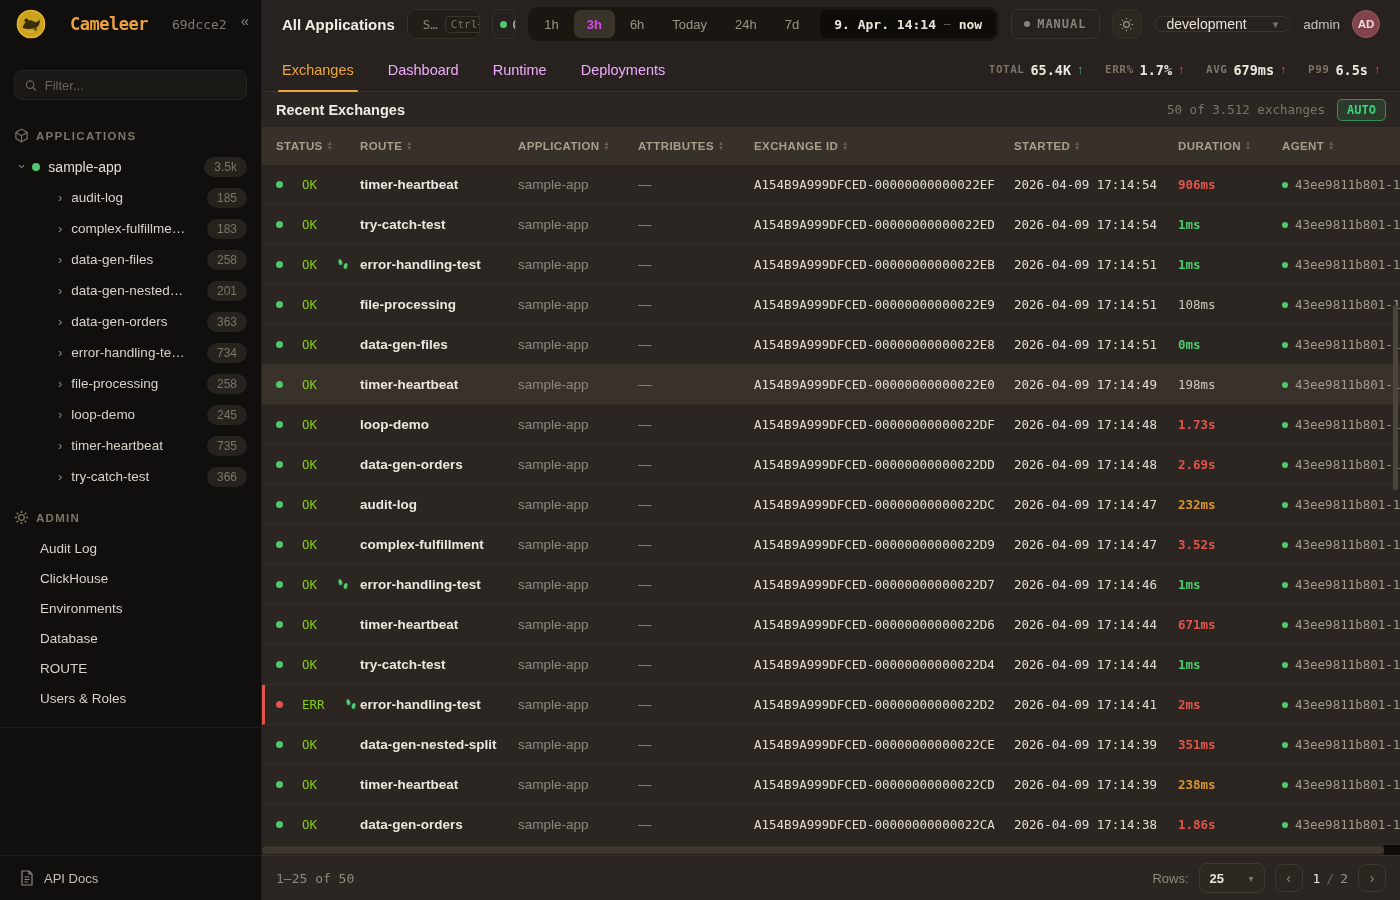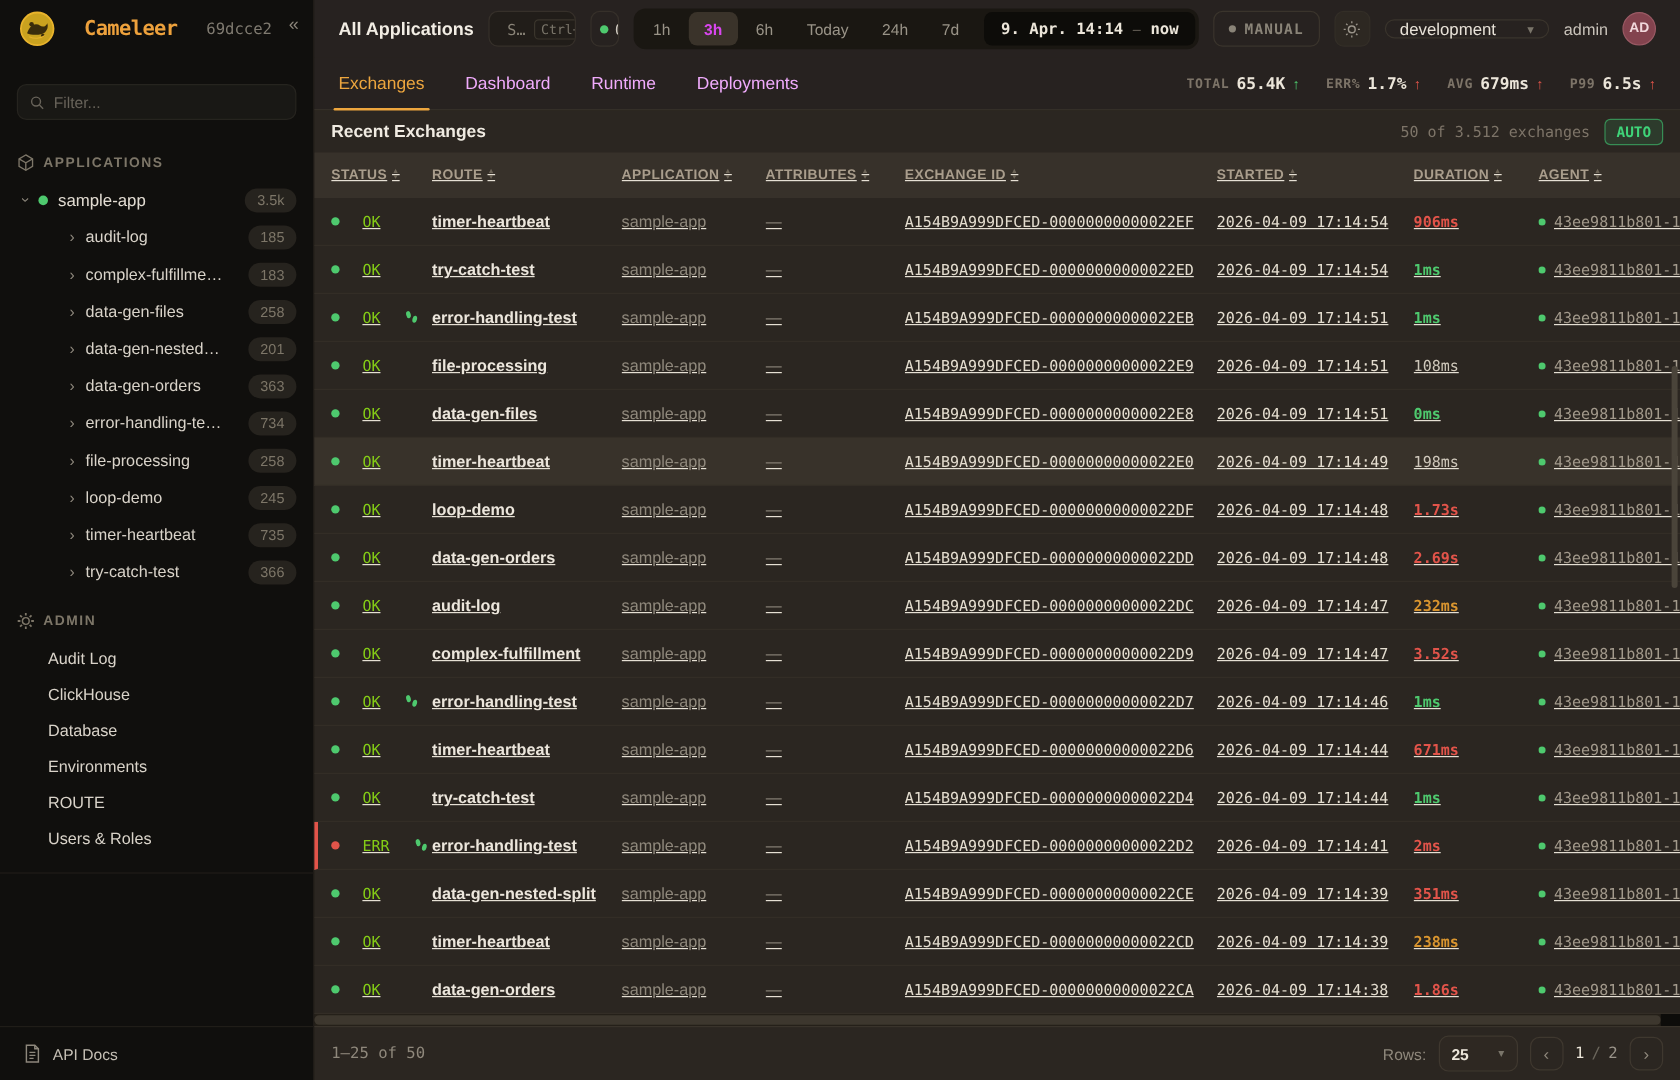--- a/index.html
+++ b/index.html
@@ -89,21 +89,21 @@
   .stat .sarrow { font-size:12px; font-weight:bold; }
   .arr-green { color:#4ec96e; } .arr-red { color:#e2544a; }
 
   .listbar { height:35px; display:flex; align-items:center; padding:0 14px; background:#2b2621;gap:19px; }
   .listbar .ltitle { font-size:14.5px; font-weight:bold; color:#f0ebe2; }
   .listbar .lright { margin-left:auto; display:flex; align-items:center; gap:12px; }
   .listbar .lcount { font-family:"DejaVu Sans Mono", monospace; font-size:12.5px; color:#7d7468; }
   .auto-badge { font-family:"DejaVu Sans Mono", monospace; font-size:12px; font-weight:bold; color:#3fd479;
     background:rgba(63,212,121,0.12); border:1px solid rgba(63,212,121,0.55); border-radius:5px; padding:3px 9px; cursor:pointer; }
 
-  .grid-cols { display:grid; grid-template-columns:84px 158px 120px 116px 260px 164px 104px minmax(0,1fr); align-items:center;text-decoration:underline; }
+  .grid-cols { display:grid; grid-template-columns:84px 158px 120px 116px 260px 164px 104px minmax(0,1fr); align-items:center; }
   .thead { height:38px; background:#37312a; padding-left:14px; }
   .th { display:flex; align-items:center; gap:4px; font-size:11.5px; font-weight:bold; letter-spacing:0.4px; color:#a99d8c; text-transform:uppercase; cursor:pointer; white-space:nowrap; overflow:hidden; }
   .sort { display:inline-flex; flex-direction:column; color:#6d6558; font-size:6px; line-height:5px; }
 
   .tbody { background:#2b2621; }
   .row { height:40px; padding-left:14px; border-bottom:1px solid #332d26; cursor:pointer; }
   .row.hl { background:#38322a; }
   .row.err { border-left:3px solid #e2544a; padding-left:11px; }
   .c { white-space:nowrap; overflow:hidden; text-overflow:ellipsis; }
   .c-status { display:flex; align-items:center; gap:19px; font-family:"DejaVu Sans Mono", monospace; font-size:12.5px; color:#84cc16; overflow:visible; }
@@ -244,22 +244,22 @@
         <line x1="13.1" y1="2.9" x2="11.4" y2="4.6"></line>
           <line x1="4.6" y1="11.4" x2="2.9" y2="13.1"></line>
       </g>
     </svg>
     <span>ADMIN</span>
   </div>
 
   <div id="admin-list">
       <div class="admin-item">Audit Log</div>
       <div class="admin-item">ClickHouse</div>
+      <div class="admin-item">Environments</div>
       <div class="admin-item">Database</div>
-      <div class="admin-item">Environments</div>
       <div class="admin-item">ROUTE</div>
       <div class="admin-item">Users &amp; Roles</div>
     </div>
   <div class="side-div"></div>
   <div class="side-spacer"></div>
 
   <div class="api-docs">
     <svg width="14" height="16" viewBox="0 0 14 16">
         <path d="M2 1h7l3 3v11H2z" fill="none" stroke="#8d877c" stroke-width="1.2"></path>
         <path d="M9 1v3h3" fill="none" stroke="#8d877c" stroke-width="1.2"></path>

